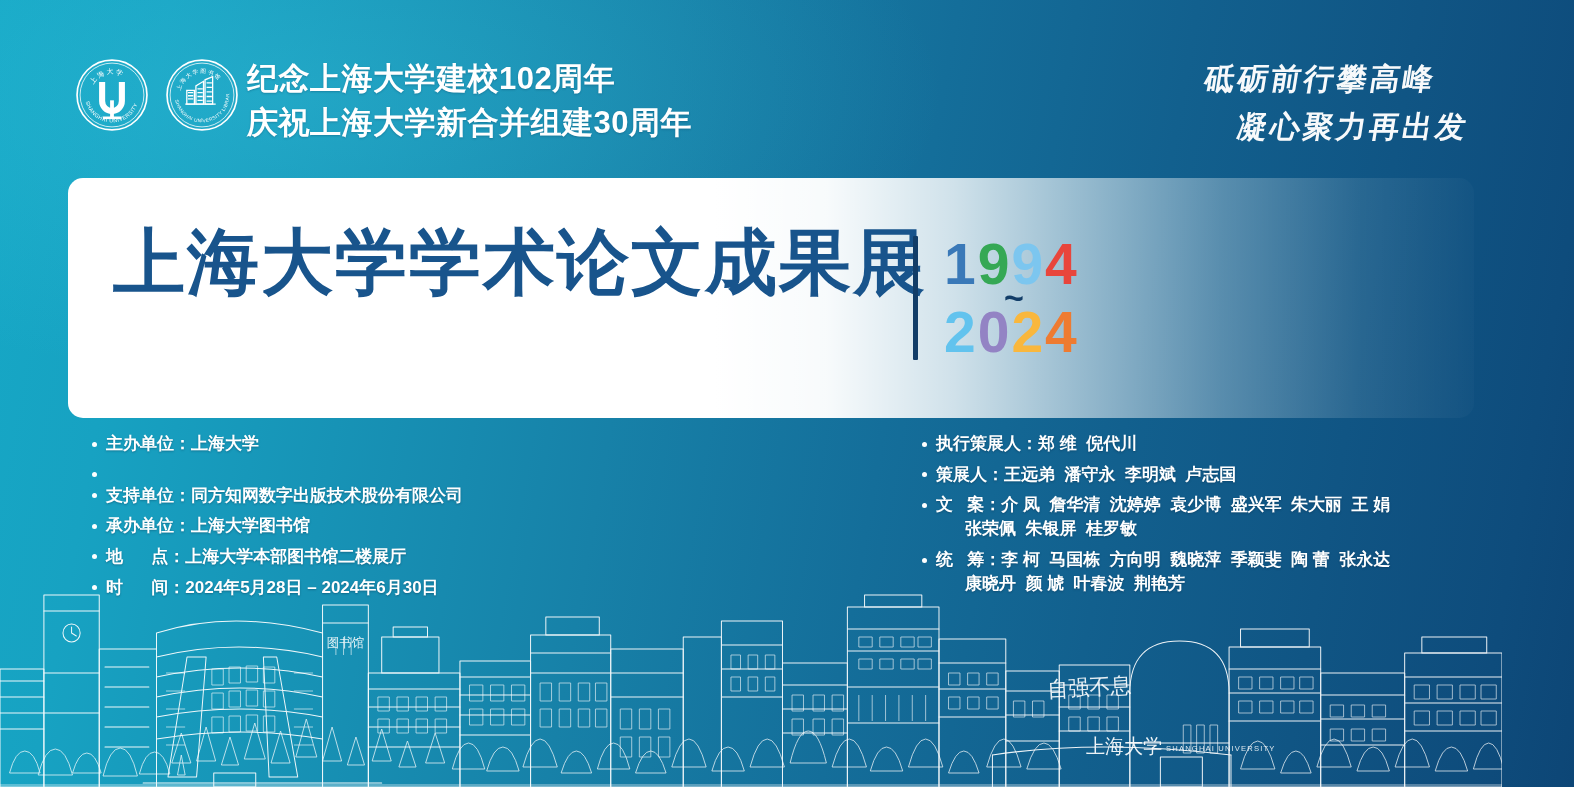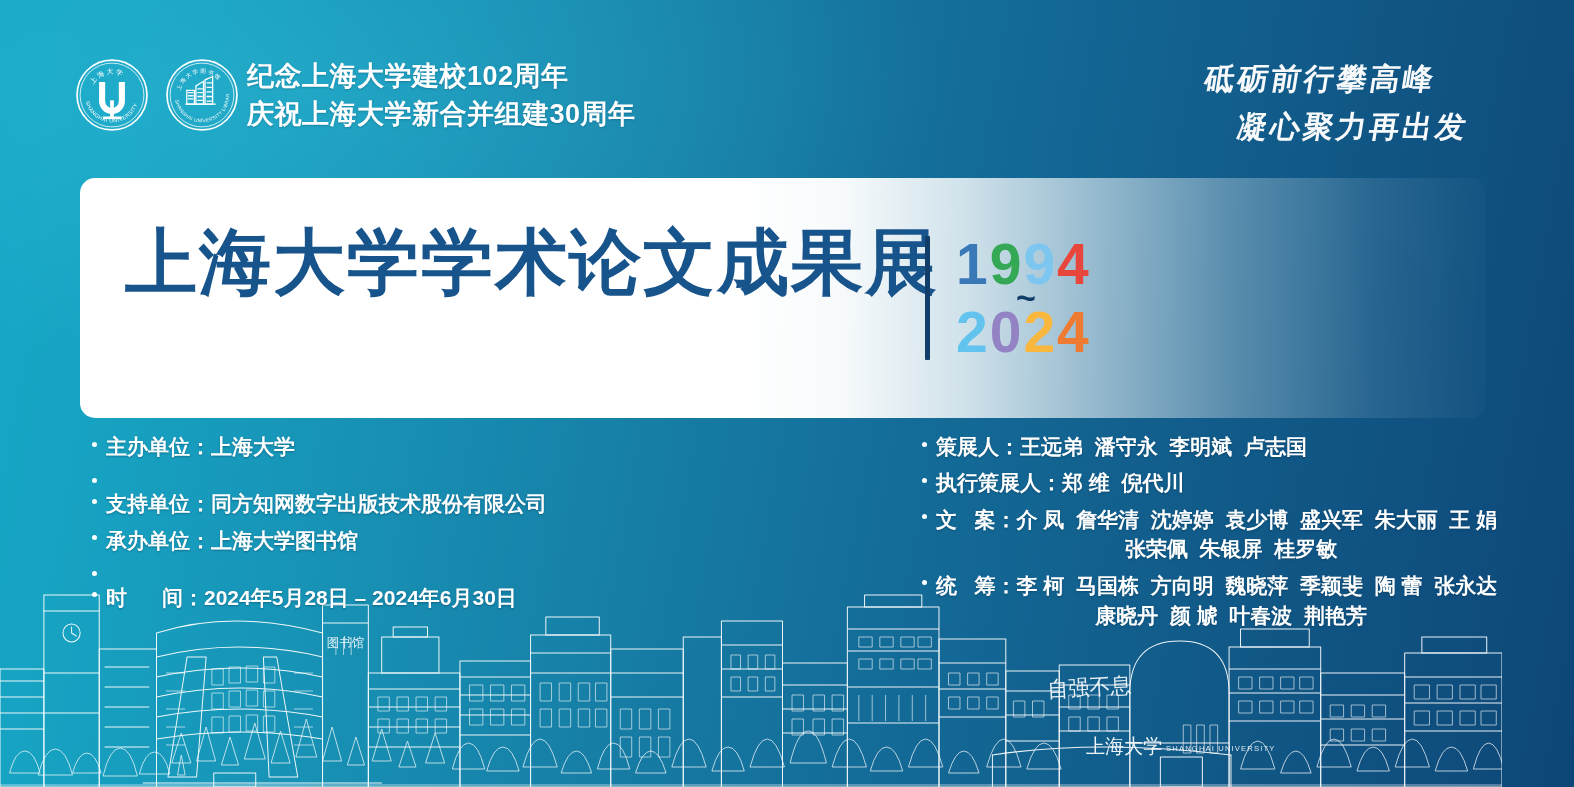--- a/index.html
+++ b/index.html
@@ -19,39 +19,38 @@
     background:radial-gradient(ellipse 70% 60% at 18% 12%, rgba(60,200,225,.30), rgba(0,0,0,0) 60%);
     pointer-events:none;
   }
 
   
   .header{position:absolute;left:0;top:0;width:100%;height:172px;z-index:6;}
   .logos{position:absolute;left:74px;top:57px;display:flex;gap:14px;align-items:center;}
   .seal{width:76px;height:76px;}
   .hdr-lines{position:absolute;left:247px;top:57px;color:#ffffff;}
   .hdr-lines div{
-    font-size:27px;font-weight:bold;line-height:1.42;letter-spacing:.5px;
+    font-size:31px;font-weight:bold;line-height:1.42;letter-spacing:.5px;
     text-shadow:0 1px 2px rgba(0,40,70,.25);
   }
   .calli{position:absolute;right:96px;top:45px;width:300px;height:108px;}
 
   
   .card{
     position:absolute;left:68px;top:178px;width:1406px;height:240px;
     border-radius:15px;overflow:hidden;z-index:4;
     background:linear-gradient(90deg,
         rgba(255,255,255,1) 0%,
         rgba(255,255,255,1) 46%,
         rgba(255,255,255,.97) 54%,
         rgba(255,255,255,.80) 63%,
         rgba(255,255,255,.56) 72%,
         rgba(255,255,255,.30) 82%,
         rgba(255,255,255,.10) 92%,
         rgba(255,255,255,.02) 100%);
-    margin-left:12px;
   }
   .maintitle{
     position:absolute;left:45px;top:48px;
     font-size:72px;font-weight:bold;color:#18548c;letter-spacing:2px;
     white-space:nowrap;line-height:1;
   }
   .yearblock{position:absolute;left:845px;top:58px;display:flex;align-items:stretch;gap:26px;}
   .vbar{width:5px;background:#123d68;height:124px;border-radius:1px;}
   .years{position:relative;width:180px;height:126px;}
   .yrow{position:absolute;left:0;font-size:57px;font-weight:bold;letter-spacing:2px;line-height:1;white-space:nowrap;}
@@ -62,23 +61,22 @@
   
   .info{position:absolute;top:432px;left:0;width:100%;z-index:6;color:#ffffff;}
   .col-left{position:absolute;left:92px;top:0;width:800px;}
   .col-right{position:absolute;left:922px;top:0;width:620px;}
   .irow{display:flex;align-items:flex-start;margin-bottom:6.5px;}
   .dot{
     flex:0 0 auto;width:5px;height:5px;border-radius:50%;background:#ffffff;
     margin:9.5px 9px 0 0;
   }
   .itxt{
-    font-size:21px;font-weight:bold;line-height:1.42;white-space:pre;
+    font-size:17px;font-weight:bold;line-height:1.42;white-space:pre;
     text-shadow:0 1px 2px rgba(0,35,60,.35);
-    text-align:center;
   }
   .cont{margin-left:29px;}
   .cont .itxt{display:block;}
 
   
   .skyline{position:absolute;left:0;bottom:0;width:1502px;height:210px;z-index:3;}
   .skyline svg{display:block;width:100%;height:100%;}
   .sk{fill:none;stroke:#ffffff;stroke-width:1.05;stroke-linejoin:round;stroke-linecap:round;opacity:.92;}
   .sk2{fill:none;stroke:#ffffff;stroke-width:.85;opacity:.72;}
   .skt{fill:none;stroke:#ffffff;stroke-width:.9;opacity:.8;}
@@ -173,39 +171,42 @@
           </div>
         </div>
         <div class="irow">
           <span class="dot"></span>
           <div>
             <div class="itxt">承办单位：上海大学图书馆</div>
           </div>
         </div>
         <div class="irow">
           <span class="dot"></span>
+          <div>
+            <div class="itxt">地      点：上海大学本部图书馆二楼展厅</div>
+          </div>
         </div>
         <div class="irow">
           <span class="dot"></span>
           <div>
             <div class="itxt">时      间：2024年5月28日 – 2024年6月30日</div>
           </div>
         </div>
       </div>
     <div class="col-right">
         <div class="irow">
           <span class="dot"></span>
           <div>
+            <div class="itxt">执行策展人：郑 维  倪代川</div>
+          </div>
+        </div>
+        <div class="irow">
+          <span class="dot"></span>
+          <div>
             <div class="itxt">策展人：王远弟  潘守永  李明斌  卢志国</div>
-          </div>
-        </div>
-        <div class="irow">
-          <span class="dot"></span>
-          <div>
-            <div class="itxt">执行策展人：郑 维  倪代川</div>
           </div>
         </div>
         <div class="irow">
           <span class="dot"></span>
           <div>
             <div class="itxt">文   案：介 凤  詹华清  沈婷婷  袁少博  盛兴军  朱大丽  王 娟</div>
             <div class="cont">
               <div class="itxt">张荣佩  朱银屏  桂罗敏</div>
             </div>
           </div>

